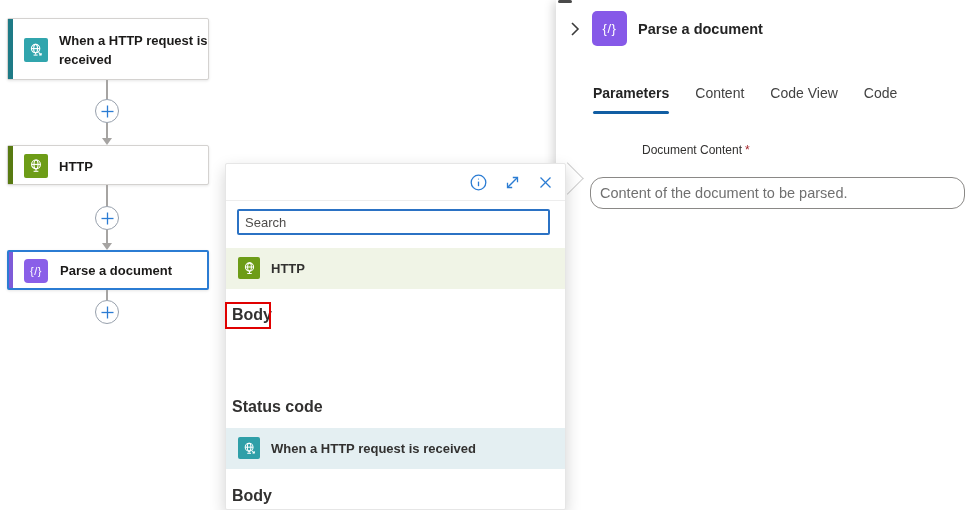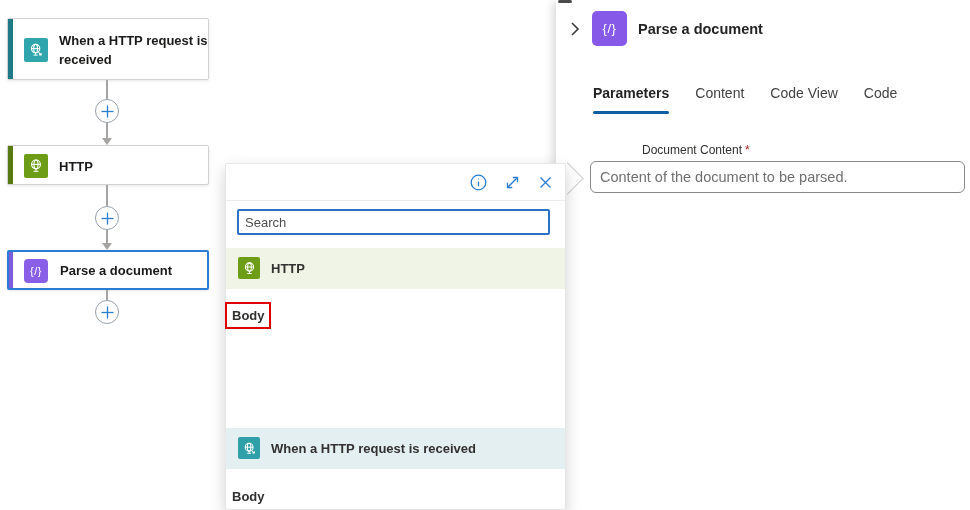--- a/index.html
+++ b/index.html
@@ -66,21 +66,21 @@
   .group-row .g-icon {
     position:absolute; left:12px; top:9px; width:22px; height:22px; border-radius:2px;
     display:flex; align-items:center; justify-content:center;
   }
   #group-http .g-icon { background:#6d9c17; }
   #group-request .g-icon { background:#2f9fa8; }
   .group-row .g-label { position:absolute; left:45px; top:0; height:41px; display:flex; align-items:center;
     font-size:13px; font-weight:700; color:#323130; }
   .token-item { position:absolute; left:0; right:0; height:40px; cursor:pointer; }
   .token-item span { position:absolute; left:6px; top:0; height:40px; display:flex; align-items:center;
-    font-size:13px; font-weight:700; color:#323130; }
+    font-size:16px; font-weight:700; color:#323130; }
   #item-body1 { top:131px; } #item-headers { top:177px; } #item-status { top:223px; } #item-body2 { top:312px; }
   .red-annotation {
     position:absolute; left:-1px; top:138px; width:46px; height:27px;
     border:2.5px solid #e00000; pointer-events:none;
   }
   
   .beak {
     position:absolute; left:556px; top:167px; width:23px; height:23px; background:#fff;
     border-top:1px solid #cfcfcf; border-right:1px solid #cfcfcf;
     transform:rotate(45deg); z-index:7;
@@ -101,22 +101,22 @@
   .tabs { position:absolute; left:37px; top:85px; display:flex; gap:26px; font-size:14px; }
   .tab { color:#424242; cursor:pointer; position:relative; padding-bottom:6px; }
   .tab.active { color:#242424; font-weight:700; }
   .tab.active::after {
     content:""; position:absolute; left:0; right:0; bottom:-7px; height:3px;
     background:#115ea3; border-radius:2px;
   }
   .field-label { position:absolute; left:38px; top:143px; font-size:12px; color:#323130;margin-left:48px; }
   .required-mark { color:#a4262c; margin-left:3px; }
   .field-input {
-    position:absolute; left:34px; top:161px; width:375px; height:32px;
-    border:1px solid #8a8886; border-radius:6px; padding:0 9px; font-size:14.5px;
+    position:absolute; left:34px; top:177px; width:375px; height:32px;
+    border:1px solid #8a8886; border-radius:13px; padding:0 9px; font-size:14.5px;
     color:#c2410c; outline:none; font-family:"Liberation Sans","DejaVu Sans",sans-serif;
   }
   .field-input::placeholder { color:#707070; opacity:1; }
   svg { display:block; }
 </style>
 </head>
 <body>
 
 <div class="node" id="node-trigger">
   <div class="accent accent-teal"></div>
@@ -246,20 +246,23 @@
           <line x1="5.6" y1="13.3" x2="10.4" y2="13.3"></line>
       </svg>
     </div>
     <div class="g-label">HTTP</div>
   </div>
 
   <div class="token-item" id="item-body1">
     <span>Body</span>
   </div>
   <div class="red-annotation"></div>
+  <div class="token-item" id="item-status">
+    <span>Status code</span>
+  </div>
 
   <div class="group-row" id="group-request">
     <div class="g-icon">
       <svg width="15" height="15" viewBox="0 0 16 16" fill="none" stroke="#fff" stroke-width="1.1">
         <circle cx="7.6" cy="6.6" r="4.2"></circle>
           <ellipse cx="7.6" cy="6.6" rx="1.9" ry="4.2"></ellipse>
         <line x1="3.4" y1="6.6" x2="11.8" y2="6.6"></line>
         <line x1="7.6" y1="10.8" x2="7.6" y2="12.6"></line>
           <line x1="5.6" y1="13.1" x2="9.6" y2="13.1"></line>
         <line x1="10.6" y1="10.4" x2="13.1" y2="12.9"></line>

